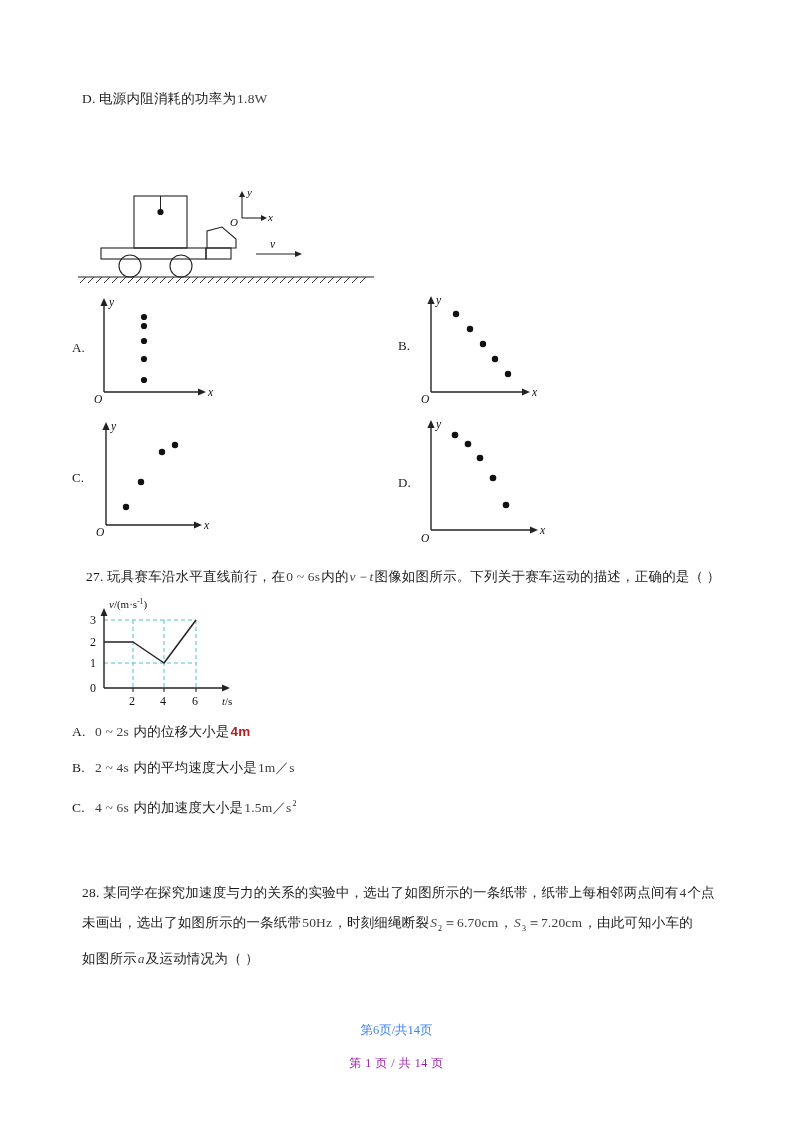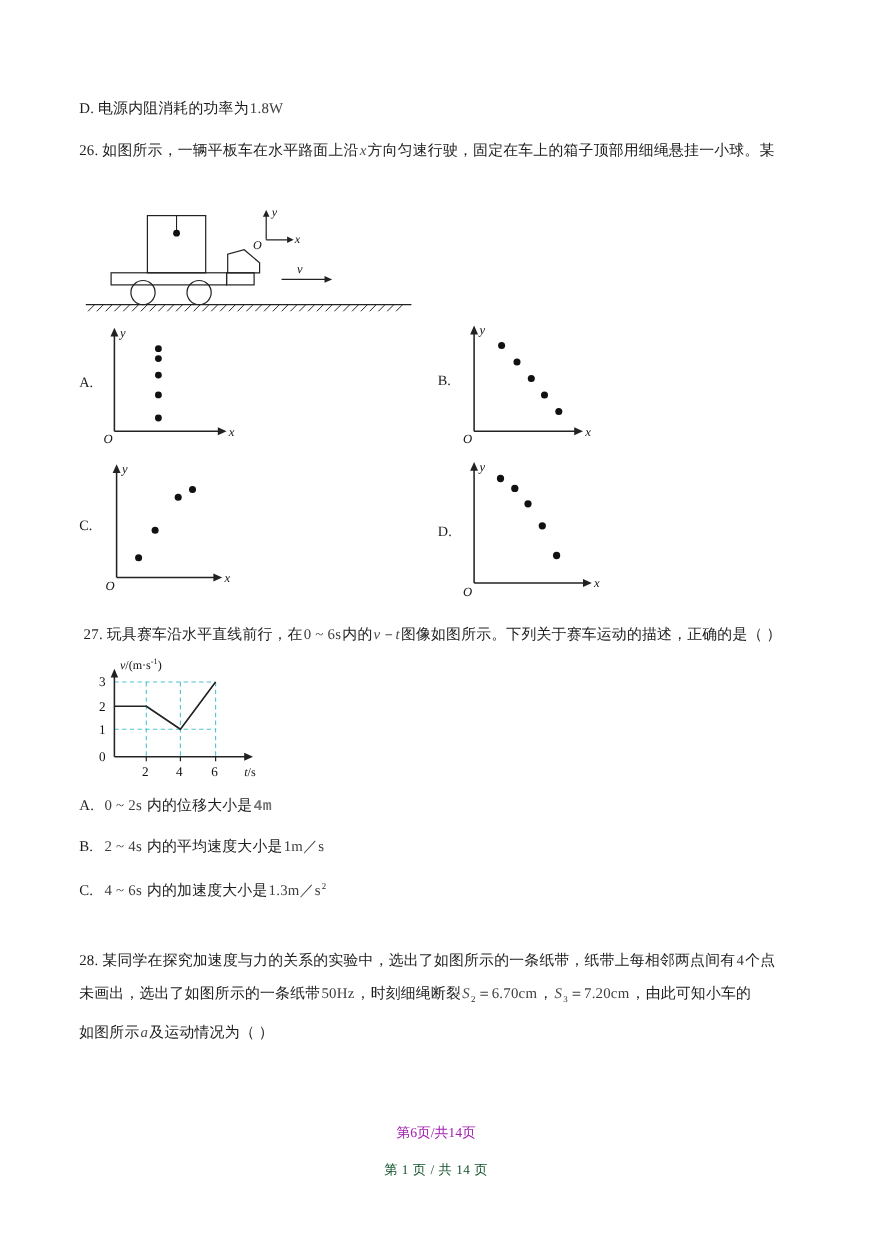--- a/index.html
+++ b/index.html
@@ -27,41 +27,42 @@
     left: 72px;
     top: 84px;
     width: 650px;
   }
   .qline {
     font-size: 13.5px;
     line-height: 30px;
     letter-spacing: 0.2px;
     color: #1c1c1c;
     white-space: nowrap;
+    margin-left: 10px;
   }
   .qblock {
     font-size: 13.5px;
     line-height: 31px;
     letter-spacing: 0.2px;
     color: #1c1c1c;
   }
   .mono-it {
     font-family: "Liberation Serif", "DejaVu Serif", serif;
     font-style: italic;
     color: #4a4a4a;
     padding: 0 1px;
   }
   .math {
     font-family: "Liberation Serif", "DejaVu Serif", serif;
     color: #3d3d3d;
     padding: 0 1px;
   }
   .math-dark {
-    font-family: Liberation Mono, monospace;
-    color: #737373;
+    font-family: Liberation Sans, sans-serif;
+    color: #b91c1c;
     font-weight: 600;
     padding: 0 1px;
   }
   .opt-row {
     font-size: 13.5px;
     line-height: 36px;
     letter-spacing: 0.2px;
     color: #1c1c1c;
   }
   .opt-label {
@@ -98,52 +99,48 @@
     width: 200px;
     height: 118px;
   }
   .footer1 {
     position: absolute;
     left: 0;
     top: 1022px;
     width: 793px;
     text-align: center;
     font-size: 12.5px;
-    color: #a21caf;
+    color: #3b82f6;
     font-family: "Liberation Serif", "DejaVu Serif", serif;
   }
   .footer2 {
     position: absolute;
     left: 0;
     top: 1055px;
     width: 793px;
     text-align: center;
     font-size: 12px;
-    color: #14532d;
+    color: #a21caf;
     font-family: "Liberation Serif", "DejaVu Serif", serif;
     letter-spacing: 0.5px;
   }
 </style>
 </head>
 <body>
 
 <div class="page">
 
   <div class="content">
 
     <div class="qline">
       <span>D.</span>
       <span>电源内阻消耗的功率为</span><span class="math">1.8W</span>
     </div>
 
     <div class="qblock" style="margin-top:8px;">
-      <div class="qline">
-        <span>26.</span>
-        <span>如图所示，一辆平板车在水平路面上沿</span><span class="mono-it">x</span><span>方向匀速行驶，固定在车上的箱子顶部用细绳悬挂一小球。某</span>
-      </div>
     </div>
 
   </div>
 
   <div class="fig-cart">
     <svg width="300" height="100" viewBox="0 0 300 100">
 
       <rect x="58" y="10" width="53" height="52" fill="none" stroke="#222" stroke-width="1.1"></rect>
 
       <line x1="84.5" y1="10" x2="84.5" y2="24" stroke="#222" stroke-width="1"></line>
@@ -344,25 +341,25 @@
     <div class="opt-row">
       <span class="opt-label">A.</span><span class="math">0 ~ 2s</span>
       <span>内的位移大小是</span><span class="math-dark">4m</span>
     </div>
     <div class="opt-row">
       <span class="opt-label">B.</span><span class="math">2 ~ 4s</span>
       <span>内的平均速度大小是</span><span class="math">1m／s</span>
     </div>
     <div class="opt-row">
       <span class="opt-label">C.</span><span class="math">4 ~ 6s</span>
-      <span>内的加速度大小是</span><span class="math">1.3m／s</span><sup class="sm">2</sup>
-    </div>
-  </div>
-
-  <div style="position:absolute; left:72px; top:858px; width:665px;">
+      <span>内的加速度大小是</span><span class="math">1.5m／s</span><sup class="sm">2</sup>
+    </div>
+  </div>
+
+  <div style="position:absolute; left:72px; top:878px; width:665px;">
     <div class="qline">
       <span>28.</span>
       <span>某同学在探究加速度与力的关系的实验中，选出了如图所示的一条纸带，纸带上每相邻两点间有</span><span class="math">4</span><span>个点</span>
     </div>
     <div class="qline">
       <span>未画出，选出了如图所示的一条纸带</span><span class="math">50Hz</span><span>，时刻细绳断裂</span><span class="mono-it">S</span><sub class="sm">2</sub><span class="math">＝6.70cm</span><span>，</span><span class="mono-it">S</span><sub class="sm">3</sub><span class="math">＝7.20cm</span><span>，由此可知小车的</span>
     </div>
     <div class="qline">
       <span>如图所示</span><span class="mono-it">a</span><span>及运动情况为（       ）</span>
     </div>

